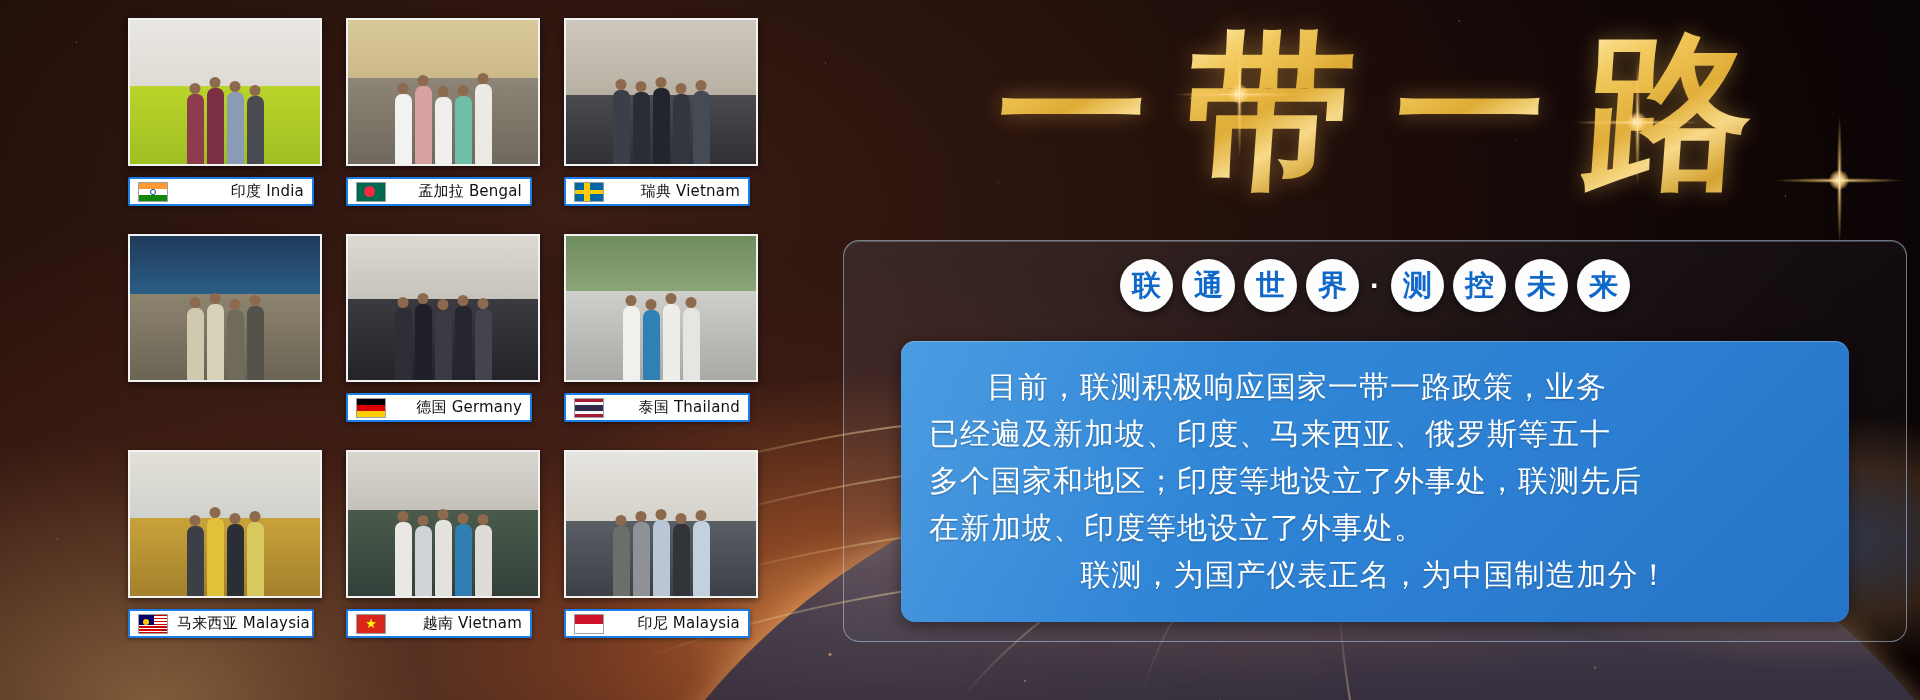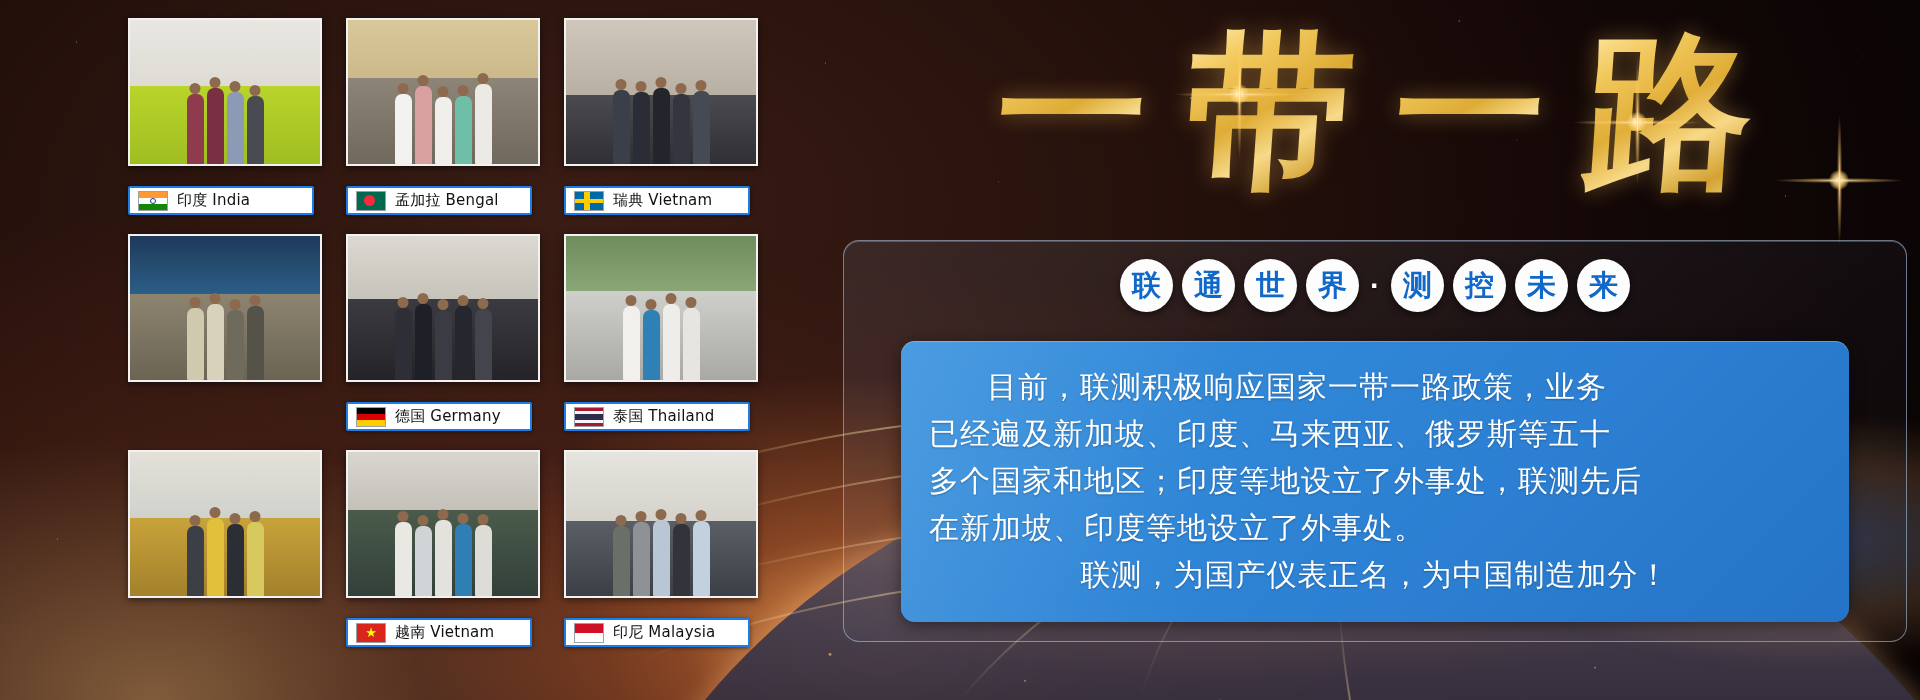--- a/index.html
+++ b/index.html
@@ -67,24 +67,24 @@
 
   
   #photo-grid{position:absolute;left:128px;top:18px;
               display:grid;grid-template-columns:repeat(3,194px);
               grid-template-rows:repeat(3,208px);
               column-gap:24px;row-gap:8px;}
   .card{width:194px;}
   .photo{width:194px;height:148px;border:2px solid #f2f2f2;box-sizing:border-box;
          box-shadow:0 2px 7px rgba(0,0,0,.55);overflow:hidden;position:relative;}
 
-  .label{margin-top:20px;width:186px;height:29px;background:#fff;
+  .label{margin-top:11px;width:186px;height:29px;background:#fff;
          border:2px solid #1a7de8;box-sizing:border-box;border-radius:2px;
          display:flex;align-items:center;gap:9px;padding:0 8px;
-         box-shadow:0 1px 4px rgba(0,0,0,.5);}
+         box-shadow:0 1px 4px rgba(0,0,0,.5);justify-content:space-between;}
   .flag{width:30px;height:20px;flex:0 0 30px;border:1px solid #9aa0a6;
         box-sizing:border-box;position:relative;overflow:hidden;}
   .lbl-text{font-size:15px;color:#111;white-space:nowrap;letter-spacing:.2px;
             font-family:"DejaVu Sans","Liberation Sans",sans-serif;}
 
   
   .f-in{background:linear-gradient(180deg,#FF9933 33.3%,#fff 33.3% 66.6%,#138808 66.6%);}
   .f-in::after{content:"";position:absolute;left:50%;top:50%;width:6px;height:6px;
     margin:-3px 0 0 -3px;border-radius:50%;border:1.3px solid #0b3d91;box-sizing:border-box;}
   .f-bd{background:#006a4e;}
@@ -365,20 +365,24 @@
               <i class="head"></i>
             </div>
             <div class="fig" style="height:76%;background:#2c2e35">
               <i class="head"></i>
             </div>
             <div class="fig" style="height:78%;background:#d8c95e">
               <i class="head"></i>
             </div>
           </div>
       </div>
+      <div class="label">
+        <span class="flag f-my"></span>
+        <span class="lbl-text">马来西亚 Malaysia</span>
+      </div>
     </div>
 
     <div class="card">
       <div class="photo">
         <div class="scene s8"></div>
         <div class="figs">
             <div class="fig" style="height:78%;background:#e9e8e3">
               <i class="head"></i>
             </div>
             <div class="fig" style="height:74%;background:#cfd4d6">

